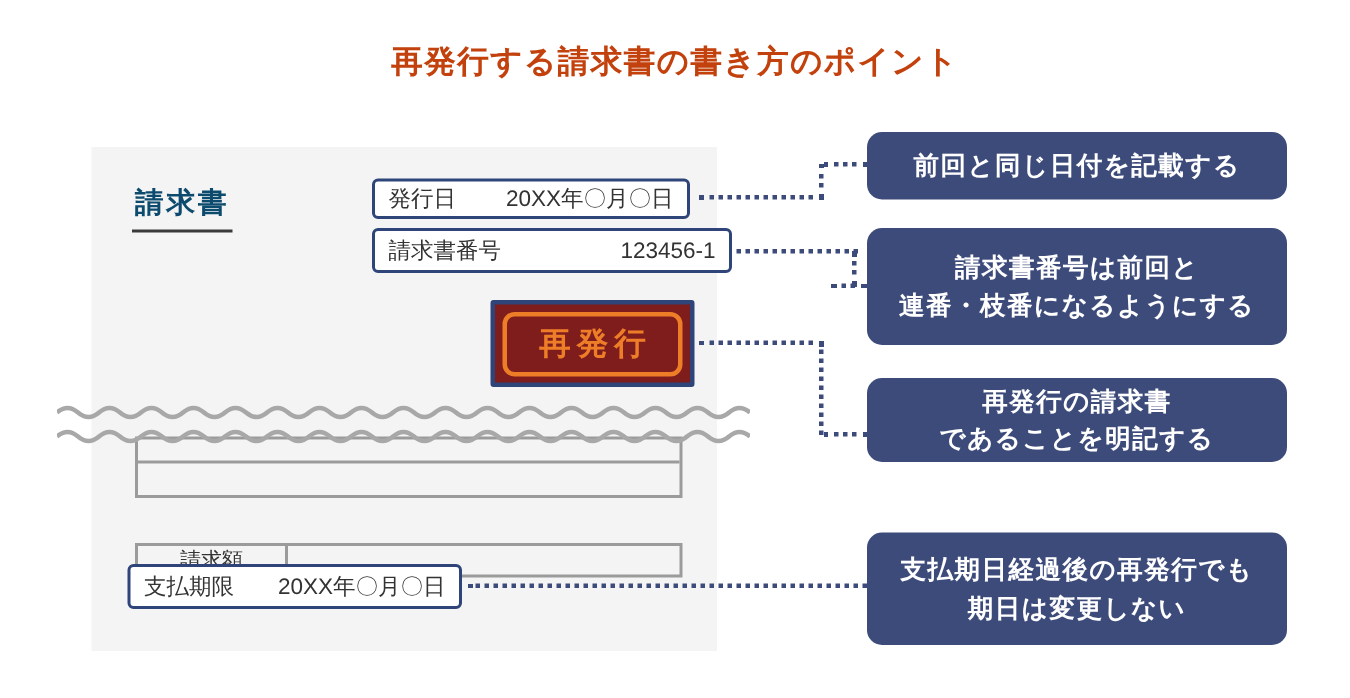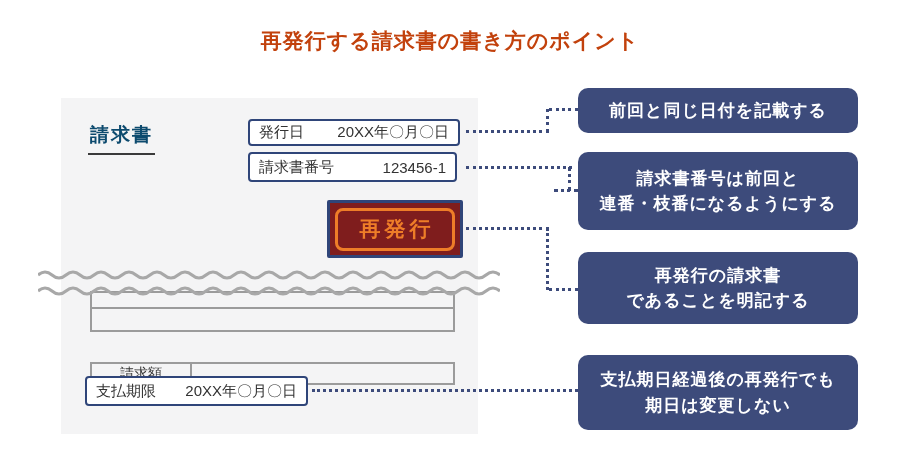--- a/index.html
+++ b/index.html
@@ -35,21 +35,21 @@
   .field-box {
     background:#ffffff;
     border:2px solid #2f4579;
     border-radius:4px;
     display:flex; align-items:center; justify-content:space-between;
     padding:0 9px;
     font-size:15px; color:#333;
     z-index:3;
   }
   #field-issue-date     { left:248px; top:119px; width:212px; height:27px; }
-  #field-invoice-number { left:248px; top:152px; width:209px; height:30px; }
+  #field-invoice-number { left:248px; top:152px; width:240px; height:30px; }
   #field-payment-due    { left:85px;  top:376px; width:223px; height:30px; }
 
   
   #stamp-outer {
     left:327px; top:200px; width:136px; height:58px;
     background:#7f1d1d;
     border:3px solid #2f4579; border-radius:2px;
     display:flex; align-items:center; justify-content:center;
     z-index:3;
   }
@@ -97,21 +97,21 @@
     left:578px; width:280px;
     background:#3d4b7b; border-radius:10px;
     color:#ffffff; font-weight:bold; font-size:17px;
     letter-spacing:1px; line-height:1.5;
     display:flex; flex-direction:column; align-items:center; justify-content:center;
     text-align:center;
     z-index:3;
   }
   #note-0 { top:88px;  height:45px;border-radius:10px; }
   #note-1 { top:152px; height:78px; }
-  #note-2 { top:252px; height:72px; }
+  #note-2 { top:252px; height:56px; }
   #note-3 { top:355px; height:75px; }
   .note span { display:block; }
 </style>
 </head>
 <body>
 
 <div class="abs" id="title">再発行する請求書の書き方のポイント</div>
 
 <div class="abs" id="panel"></div>
 

